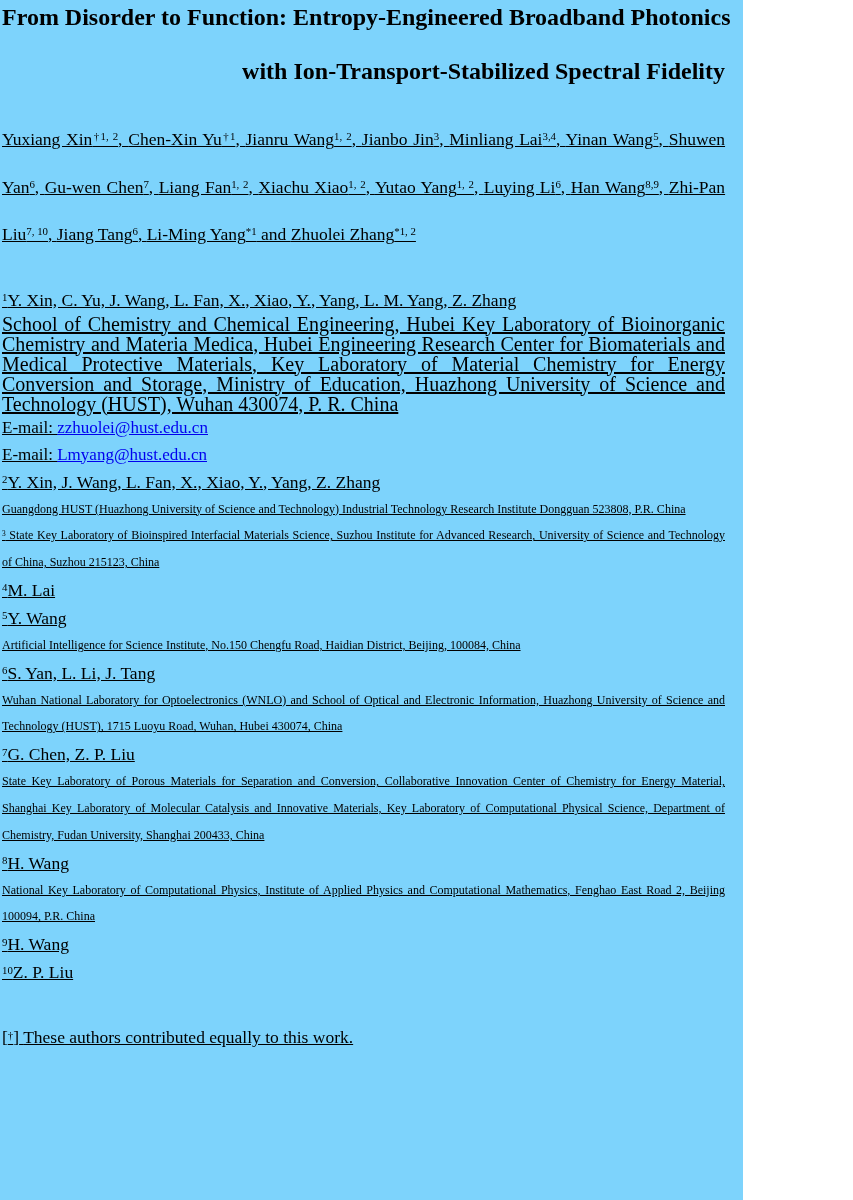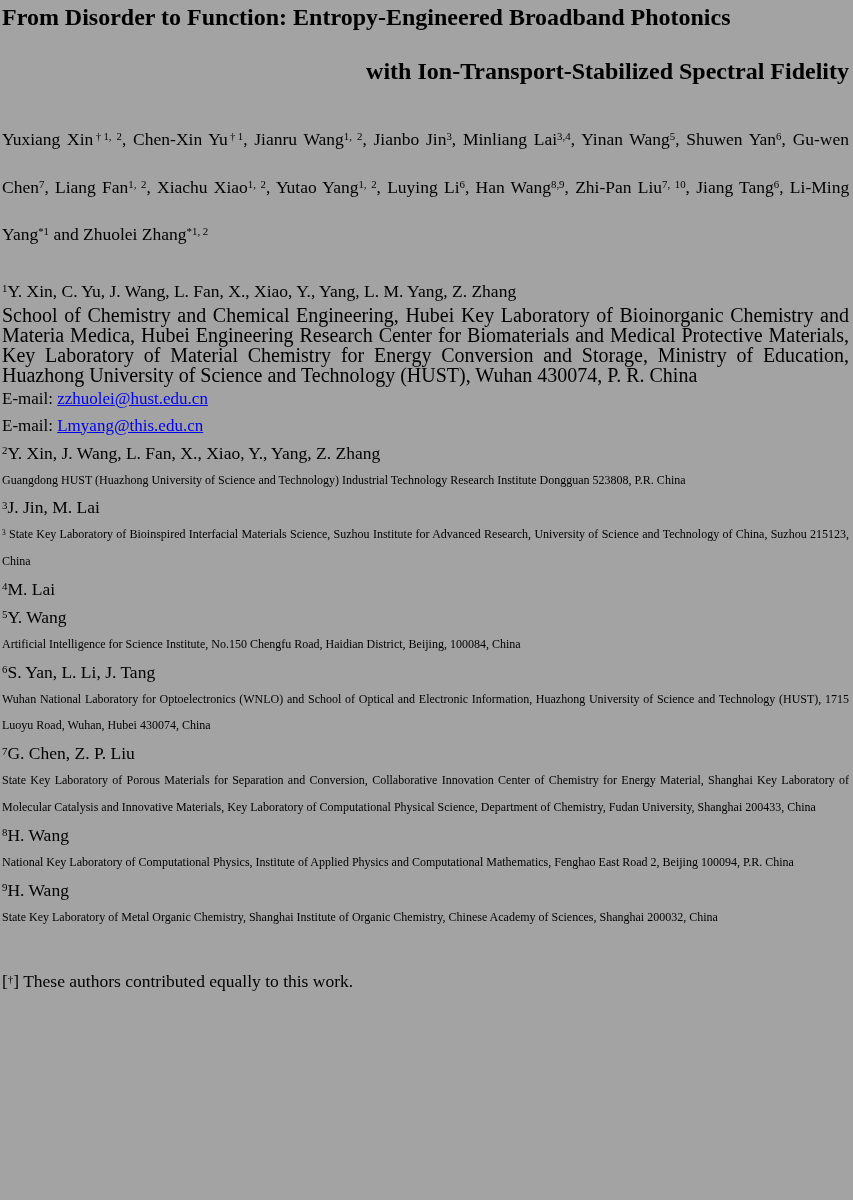--- a/index.html
+++ b/index.html
@@ -2,51 +2,51 @@
 <html><head>
 <meta charset="utf-8">
 <style>
   html, body {
     margin: 0;
     padding: 0;
     background: #FFFFFF;
   }
   .page {
     position: relative;
-    width: 853px;
+    width: 743px;
     height: 1200px;
     box-sizing: border-box;
-    padding: 3px 4px 0 2px;
-    background: #a3a3a3;
+    padding: 3px 18px 0 2px;
+    background: #7dd3fc;
     color: #000000;
     font-family: "Liberation Serif", "DejaVu Serif", serif;
     overflow: hidden;
   }
-  p { margin: 0; }
+  p { margin: 0; text-decoration: underline; }
   sup {
     font-size: 0.62em;
     line-height: 0;
     position: relative;
     top: -0.42em;
     vertical-align: baseline;
   }
   .title-line {
     font-weight: bold;
     font-size: 24px;
     line-height: 29px;
     white-space: nowrap;
   }
   .title-line + .title-line { margin-top: 25px; text-align: right; }
   .authors {
     margin-top: 30px;
     font-size: 17.5px;
     line-height: 47.5px;
     text-align: justify;
   }
-  #affiliations { margin-top: 18px; }
+  #affiliations { margin-top: 27px; }
   .affil-names {
     font-size: 17.5px;
     line-height: 28px;
   }
   .affil-desc {
     font-size: 12px;
     line-height: 26.8px;
     text-align: justify;
   }
   .affil-desc.tight {
@@ -76,33 +76,32 @@
     <div class="title-line">From Disorder to Function: Entropy-Engineered Broadband Photonics</div>
     <div class="title-line">with Ion-Transport-Stabilized Spectral Fidelity</div>
   </header>
 
   <p class="authors" id="authors"><span>Yuxiang Xin<sup>†1, 2</sup></span>, <span>Chen-Xin Yu<sup>†1</sup></span>, <span>Jianru Wang<sup>1, 2</sup></span>, <span>Jianbo Jin<sup>3</sup></span>, <span>Minliang Lai<sup>3,4</sup></span>, <span>Yinan Wang<sup>5</sup></span>, <span>Shuwen Yan<sup>6</sup></span>, <span>Gu-wen Chen<sup>7</sup></span>, <span>Liang Fan<sup>1, 2</sup></span>, <span>Xiachu Xiao<sup>1, 2</sup></span>, <span>Yutao Yang<sup>1, 2</sup></span>, <span>Luying Li<sup>6</sup></span>, <span>Han Wang<sup>8,9</sup></span>, <span>Zhi-Pan Liu<sup>7, 10</sup></span>, <span>Jiang Tang<sup>6</sup></span>, <span>Li-Ming Yang<sup>*1</sup></span> and <span>Zhuolei Zhang<sup>*1, 2</sup></span></p>
 
   <section id="affiliations">
       <p class="affil-names"><sup>1</sup>Y. Xin, C. Yu, J. Wang, L. Fan, X., Xiao, Y., Yang, L. M. Yang, Z. Zhang</p>
       <p class="affil-desc tight">School of Chemistry and Chemical Engineering, Hubei Key Laboratory of Bioinorganic Chemistry and Materia Medica, Hubei Engineering Research Center for Biomaterials and Medical Protective Materials, Key Laboratory of Material Chemistry for Energy Conversion and Storage, Ministry of Education, Huazhong University of Science and Technology (HUST), Wuhan 430074, P. R. China</p>
       <p class="email-line"><span>E-mail: </span><a href="mailto:zzhuolei@hust.edu.cn" style="color: rgb(0, 0, 238);">zzhuolei@hust.edu.cn</a></p>
-      <p class="email-line"><span>E-mail: </span><a href="mailto:Lmyang@hust.edu.cn" style="color: rgb(0, 0, 238);">Lmyang@this.edu.cn</a></p>
+      <p class="email-line"><span>E-mail: </span><a href="mailto:Lmyang@hust.edu.cn" style="color: rgb(0, 0, 238);">Lmyang@hust.edu.cn</a></p>
       <p class="affil-names"><sup>2</sup>Y. Xin, J. Wang, L. Fan, X., Xiao, Y., Yang, Z. Zhang</p>
       <p class="affil-desc">Guangdong HUST (Huazhong University of Science and Technology) Industrial Technology Research Institute Dongguan 523808, P.R. China</p>
-      <p class="affil-names"><sup>3</sup>J. Jin, M. Lai</p>
       <p class="affil-desc"><sup>3</sup> State Key Laboratory of Bioinspired Interfacial Materials Science, Suzhou Institute for Advanced Research, University of Science and Technology of China, Suzhou 215123, China</p>
       <p class="affil-names"><sup>4</sup>M. Lai</p>
       <p class="affil-names"><sup>5</sup>Y. Wang</p>
       <p class="affil-desc">Artificial Intelligence for Science Institute, No.150 Chengfu Road, Haidian District, Beijing, 100084, China</p>
       <p class="affil-names"><sup>6</sup>S. Yan, L. Li, J. Tang</p>
       <p class="affil-desc">Wuhan National Laboratory for Optoelectronics (WNLO) and School of Optical and Electronic Information, Huazhong University of Science and Technology (HUST), 1715 Luoyu Road, Wuhan, Hubei 430074, China</p>
       <p class="affil-names"><sup>7</sup>G. Chen, Z. P. Liu</p>
       <p class="affil-desc">State Key Laboratory of Porous Materials for Separation and Conversion, Collaborative Innovation Center of Chemistry for Energy Material, Shanghai Key Laboratory of Molecular Catalysis and Innovative Materials, Key Laboratory of Computational Physical Science, Department of Chemistry, Fudan University, Shanghai 200433, China</p>
       <p class="affil-names"><sup>8</sup>H. Wang</p>
       <p class="affil-desc">National Key Laboratory of Computational Physics, Institute of Applied Physics and Computational Mathematics, Fenghao East Road 2, Beijing 100094, P.R. China</p>
       <p class="affil-names"><sup>9</sup>H. Wang</p>
-      <p class="affil-desc">State Key Laboratory of Metal Organic Chemistry, Shanghai Institute of Organic Chemistry, Chinese Academy of Sciences, Shanghai 200032, China</p>
+      <p class="affil-names"><sup>10</sup>Z. P. Liu</p>
     </section>
 
   <p class="footnote"><span>[<sup>†</sup>]</span> <span>These authors contributed equally to this work.</span></p>
 
 </div>
 
 </body></html>

